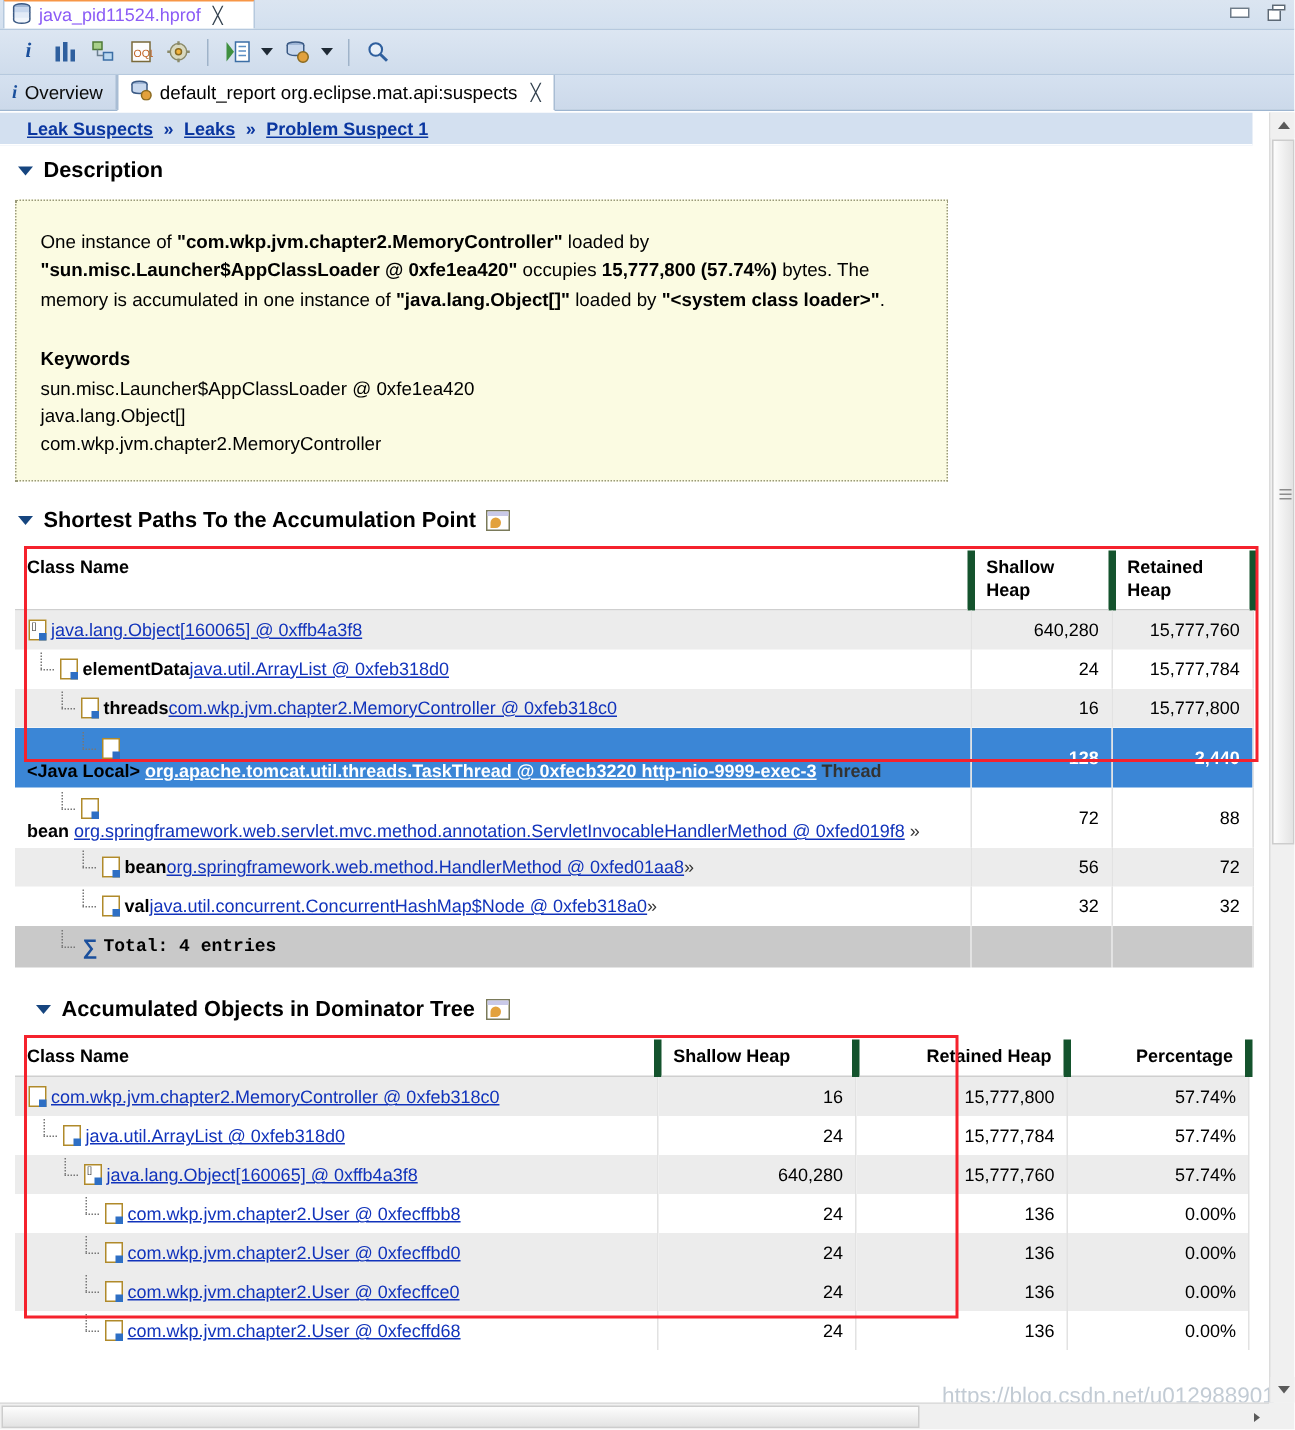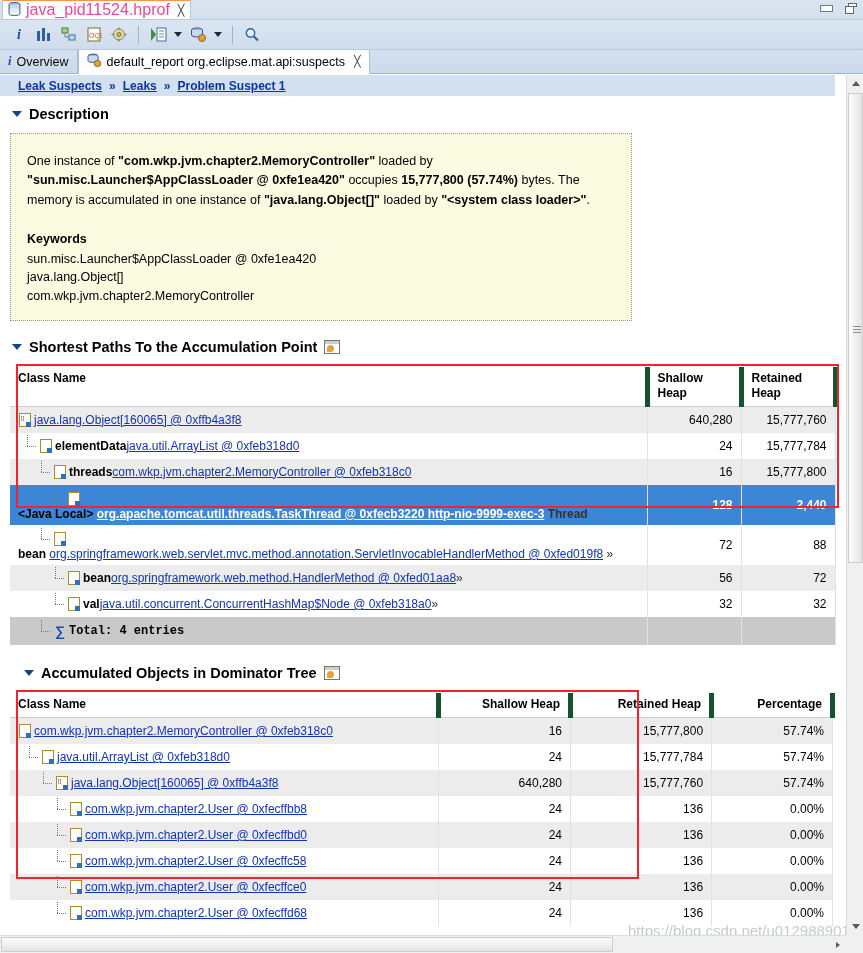--- a/index.html
+++ b/index.html
@@ -27,21 +27,21 @@
     background: #ffffff;
     border: 1px solid #b6c9de;
     border-bottom: none;
     border-top: 2px solid #f79646;
     display: flex; align-items: center;
     padding: 0 6px 0 5px;
     gap: 5px;
     margin-left: 2px;
     min-width: 168px;
   }
-  .etab-label { font-size: 16px; color: #ec4899; white-space: nowrap; }
+  .etab-label { font-size: 12px; color: #8b5cf6; white-space: nowrap; }
   .etab-close { font-size: 11px; color: #33414e; margin-left: 3px; }
   .wincontrols {
     position: absolute; right: 6px; top: 3px;
     display: flex; gap: 12px; align-items: center;
   }
   .wc-min {
     width: 13px; height: 7px; border: 1px solid #6d7b89;
     border-top: 1px solid #6d7b89; background: #fff;
   }
   .wc-max { position: relative; width: 12px; height: 11px; }
@@ -580,21 +580,21 @@
         <table class="mat">
           <colgroup>
               <col style="width:340px">
               <col style="width:105px">
               <col style="width:112px">
               <col style="width:96px">
             </colgroup>
           <thead>
             <tr>
               <th>Class Name</th>
-              <th class="num" style="text-align:right">Shallow Heap</th>
+              <th class="num" style="">Shallow Heap</th>
               <th class="num" style="text-align:right">Retained Heap</th>
               <th class="num" style="text-align:right">Percentage</th>
             </tr>
           </thead>
           <tbody id="dt-body">
               <tr class="alt">
                 <td>
                   <span class="cellflex">
                     <span class="icon-doc">
                       <span class="pg"></span>
@@ -659,36 +659,20 @@
               <tr class="alt">
                 <td>
                   <span class="cellflex">
                     <span class="ind" style="width: 36px;"></span>
                     <span class="guide"></span>
                     <span class="icon-doc">
                       <span class="pg"></span>
                       <span class="corner"></span>
                     </span>
                     <a class="objlink" href="#">com.wkp.jvm.chapter2.User @ 0xfecffbd0</a>
-                  </span>
-                </td>
-                <td class="num">24</td>
-                <td class="num">136</td>
-                <td class="num">0.00%</td>
-              </tr>
-              <tr>
-                <td>
-                  <span class="cellflex">
-                    <span class="ind" style="width: 36px;"></span>
-                    <span class="guide"></span>
-                    <span class="icon-doc">
-                      <span class="pg"></span>
-                      <span class="corner"></span>
-                    </span>
-                    <a class="objlink" href="#">com.wkp.jvm.chapter2.User @ 0xfecffc58</a>
                   </span>
                 </td>
                 <td class="num">24</td>
                 <td class="num">136</td>
                 <td class="num">0.00%</td>
               </tr>
               <tr class="alt">
                 <td>
                   <span class="cellflex">
                     <span class="ind" style="width: 36px;"></span>

